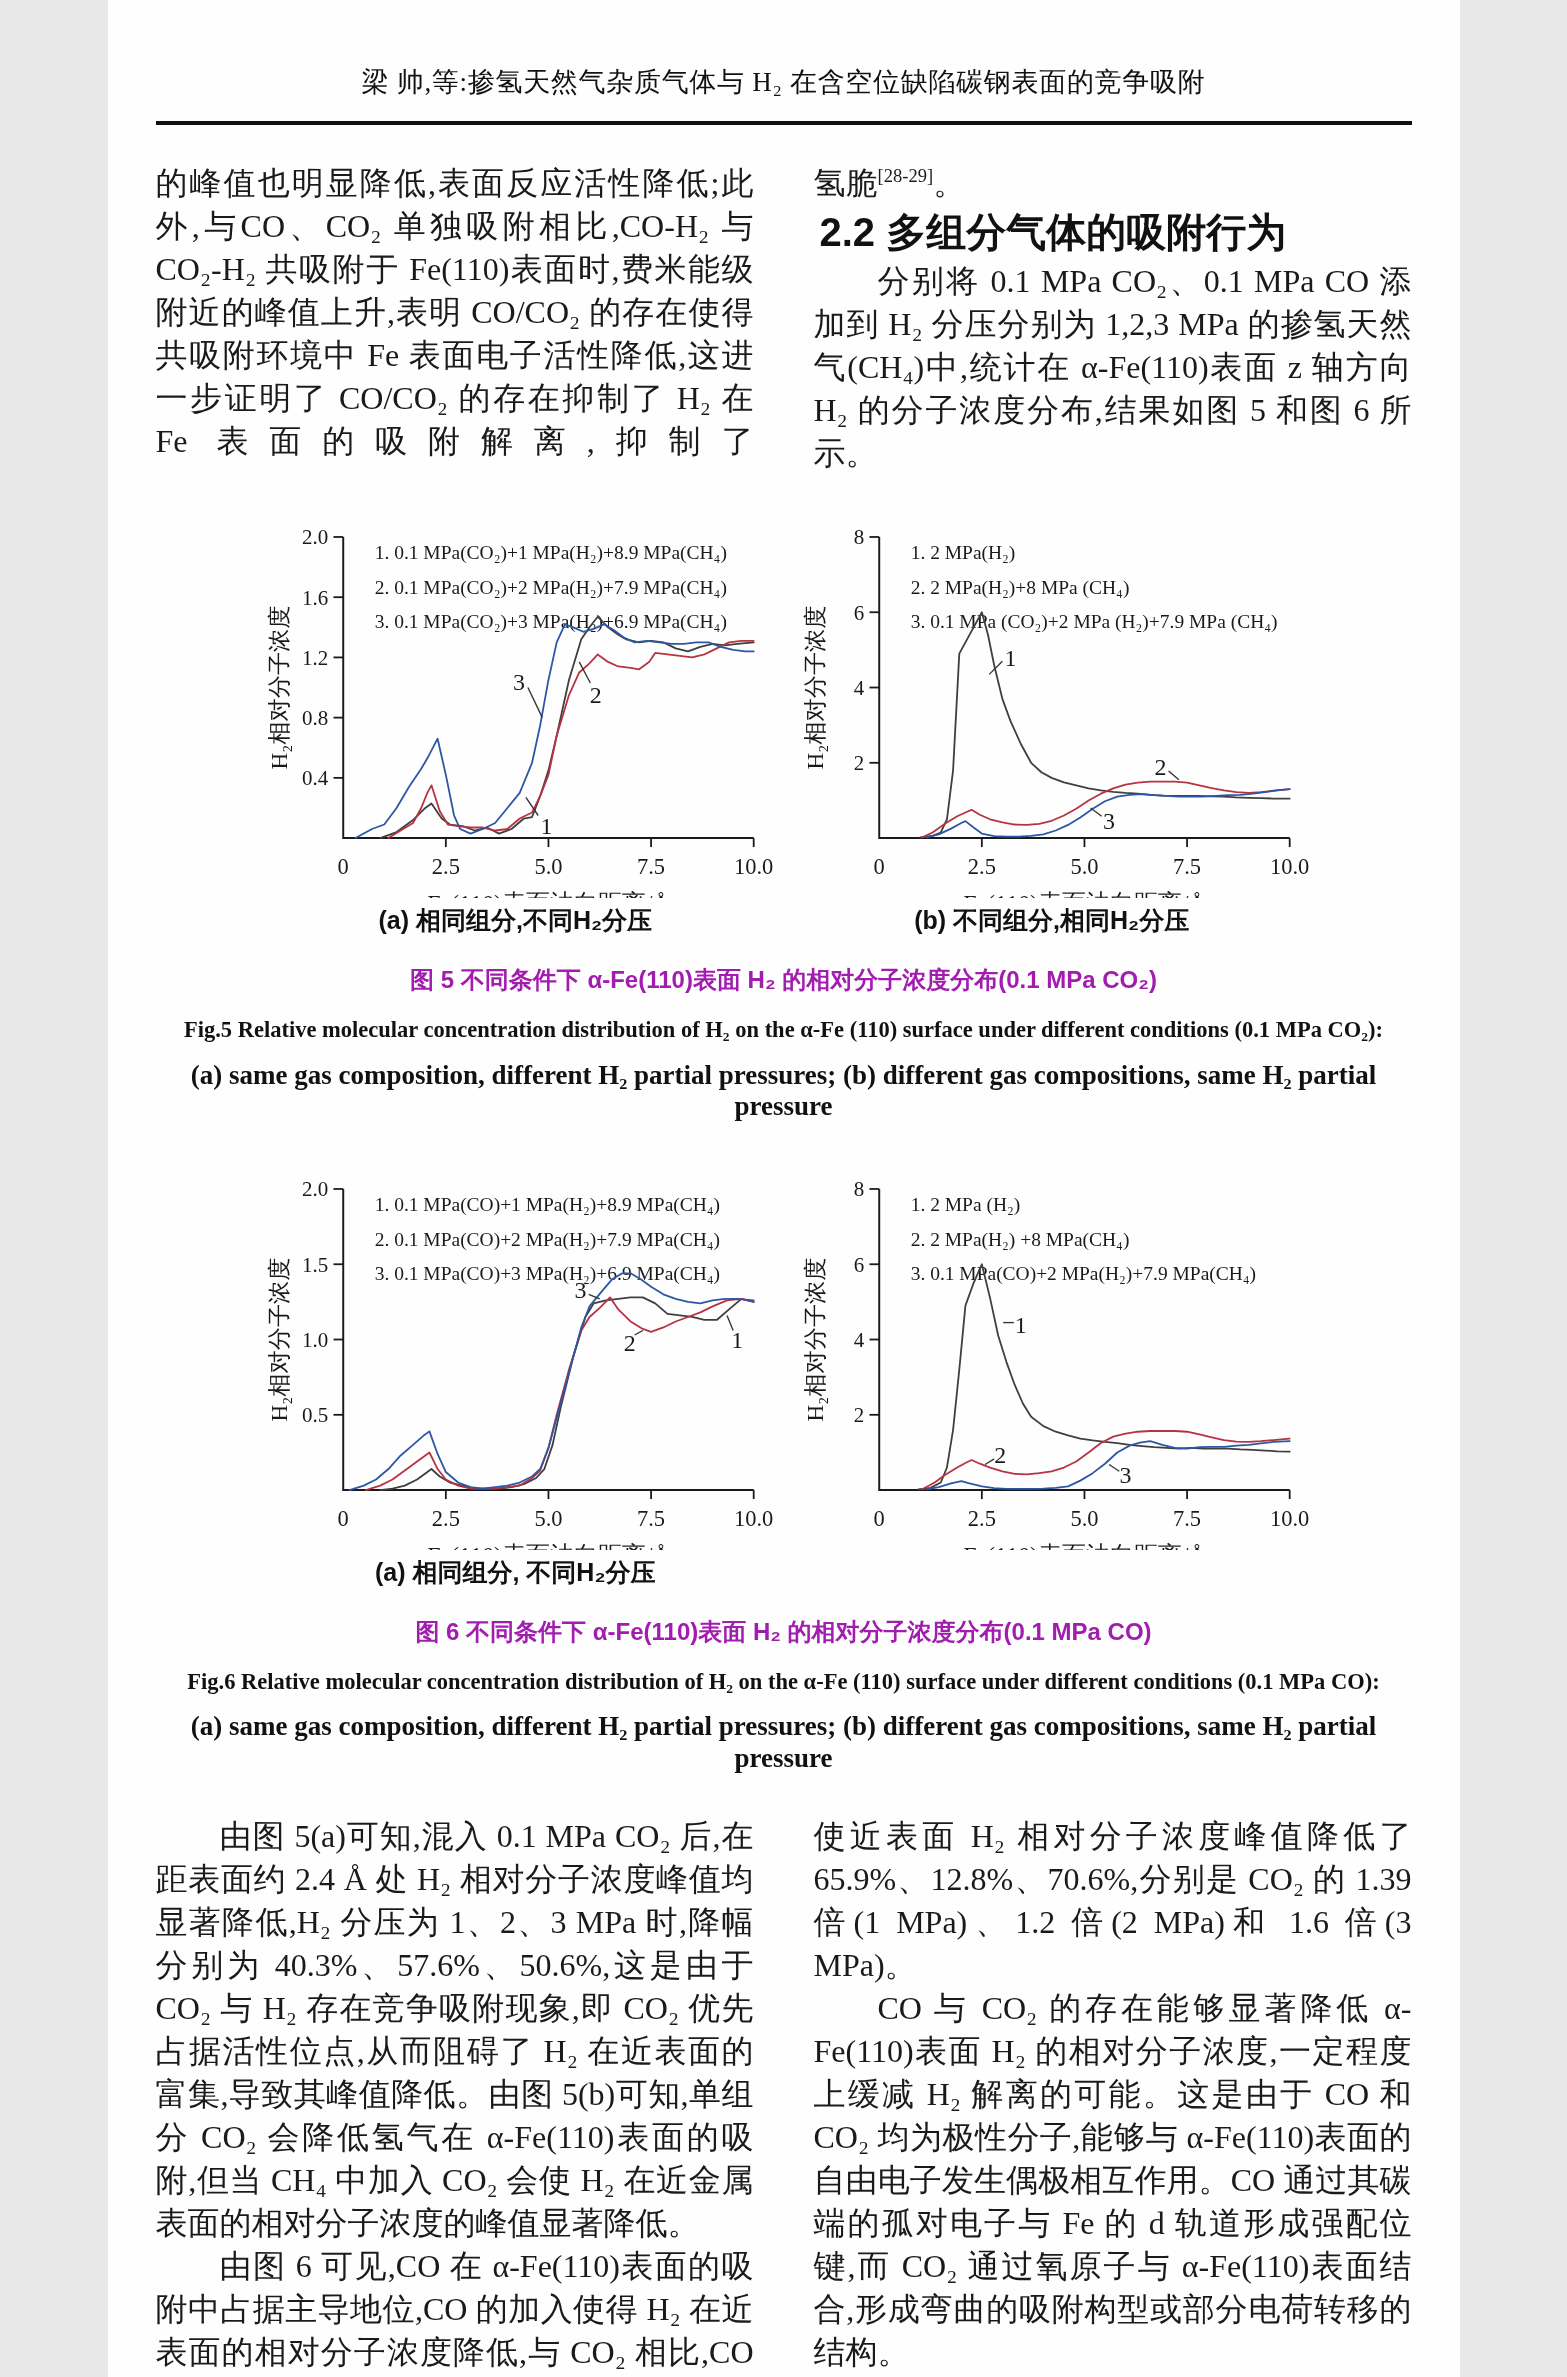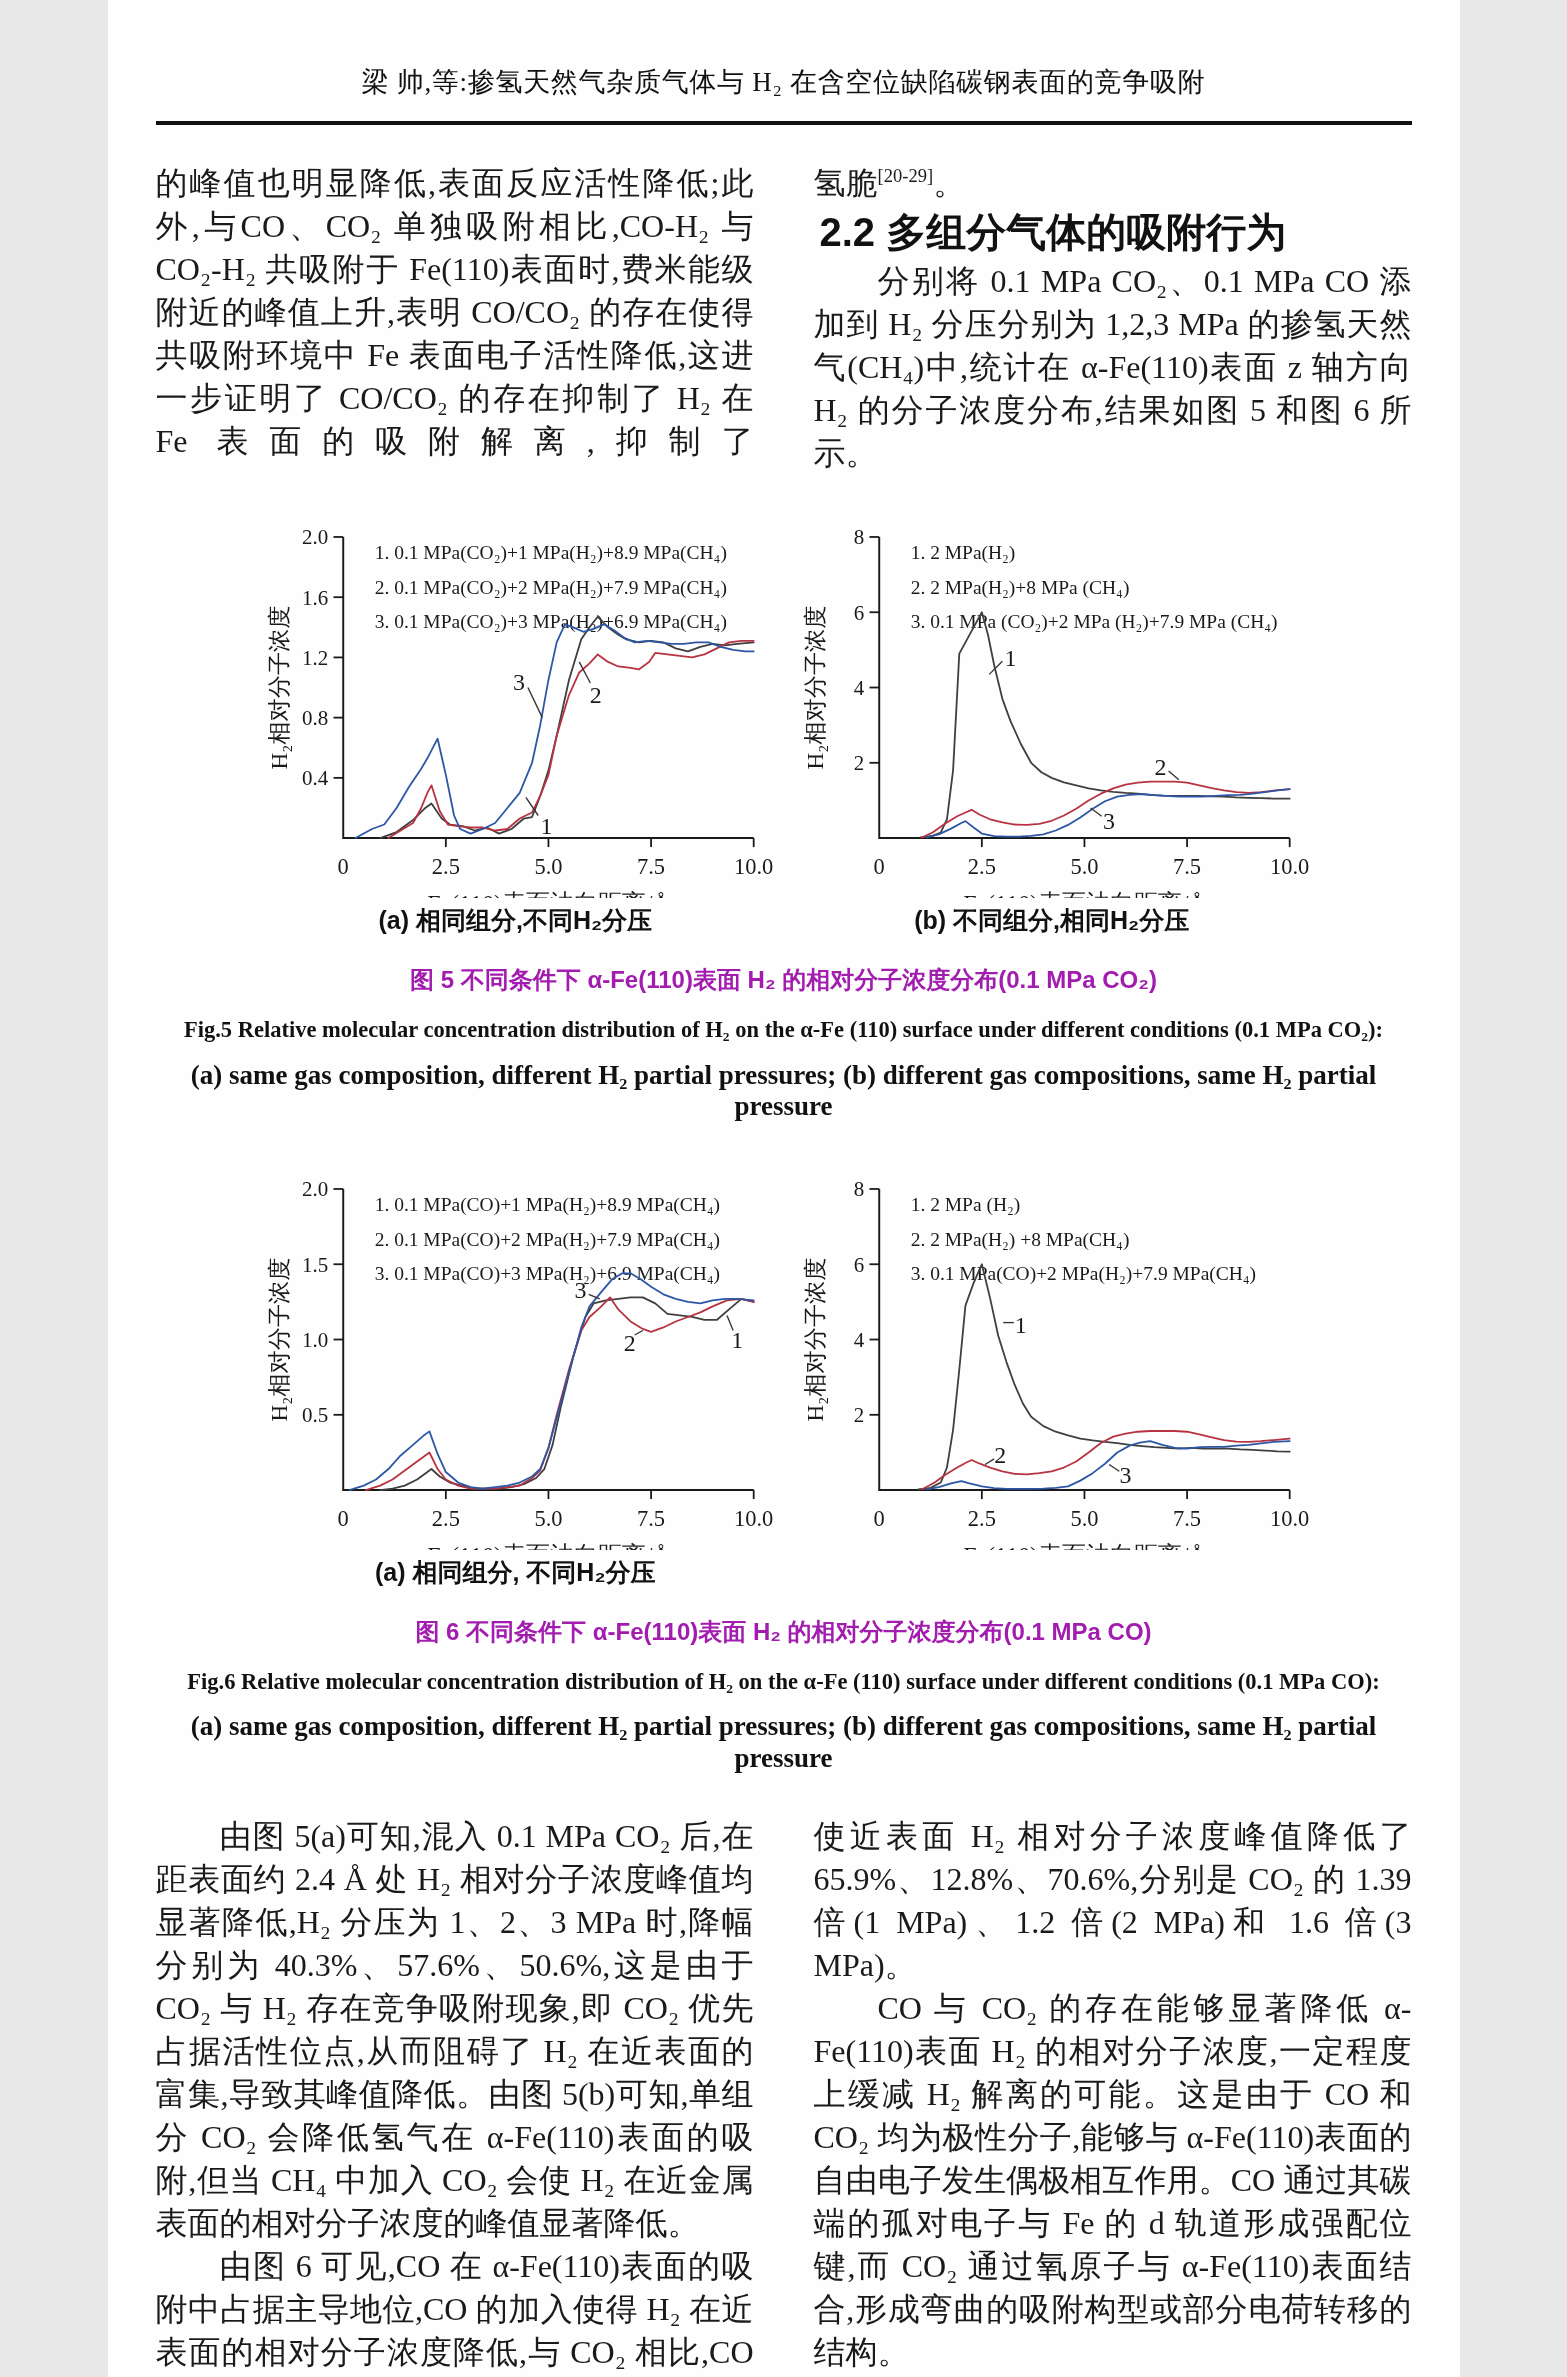--- a/index.html
+++ b/index.html
@@ -87,21 +87,21 @@
 <div class="page">
 
   <div class="running-head">梁  帅,等:掺氢天然气杂质气体与 H₂ 在含空位缺陷碳钢表面的竞争吸附</div>
   <div class="head-rule"></div>
 
   <div class="cols cols-top">
     <div class="col">
       <p class="par noindent stretch-last">的峰值也明显降低,表面反应活性降低;此外,与CO、CO₂ 单独吸附相比,CO-H₂ 与 CO₂-H₂ 共吸附于 Fe(110)表面时,费米能级附近的峰值上升,表明 CO/CO₂ 的存在使得共吸附环境中 Fe 表面电子活性降低,这进一步证明了 CO/CO₂ 的存在抑制了 H₂ 在 Fe 表面的吸附解离,抑制了</p>
     </div>
     <div class="col">
-      <p class="par noindent"><span>氢脆</span><sup class="ref">[20-29]</sup><span>。</span></p>
+      <p class="par noindent"><span>氢脆</span><sup class="ref">[28-29]</sup><span>。</span></p>
       <h3 class="sec">2.2  多组分气体的吸附行为</h3>
       <p class="par">分别将 0.1 MPa CO₂、0.1 MPa CO 添加到 H₂ 分压分别为 1,2,3 MPa 的掺氢天然气(CH₄)中,统计在 α-Fe(110)表面 z 轴方向 H₂ 的分子浓度分布,结果如图 5 和图 6 所示。</p>
     </div>
   </div>
 
   <div class="figrow figrow-5">
     <div class="chart">
       <div class="chart-svg"><svg viewBox="0 0 690 510" width="517" height="382" font-family="&quot;Liberation Serif&quot;,&quot;DejaVu Serif&quot;,serif">
             <path d="M 115 28 L 115 430 L 663 430" stroke="#1a1a1a" stroke-width="2.6" fill="none"></path>
             <line x1="102" y1="349.6" x2="115" y2="349.6" stroke="#1a1a1a" stroke-width="2.4"></line>

